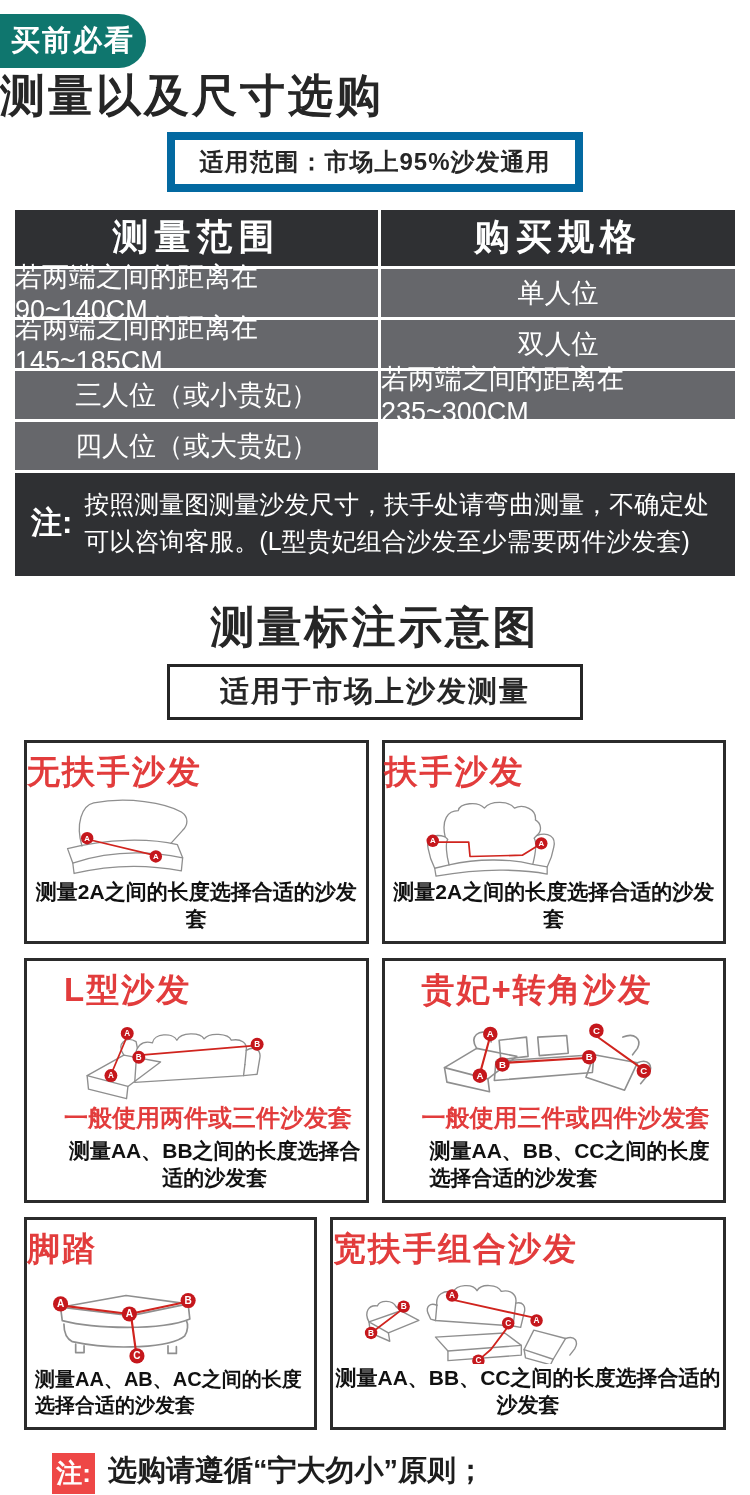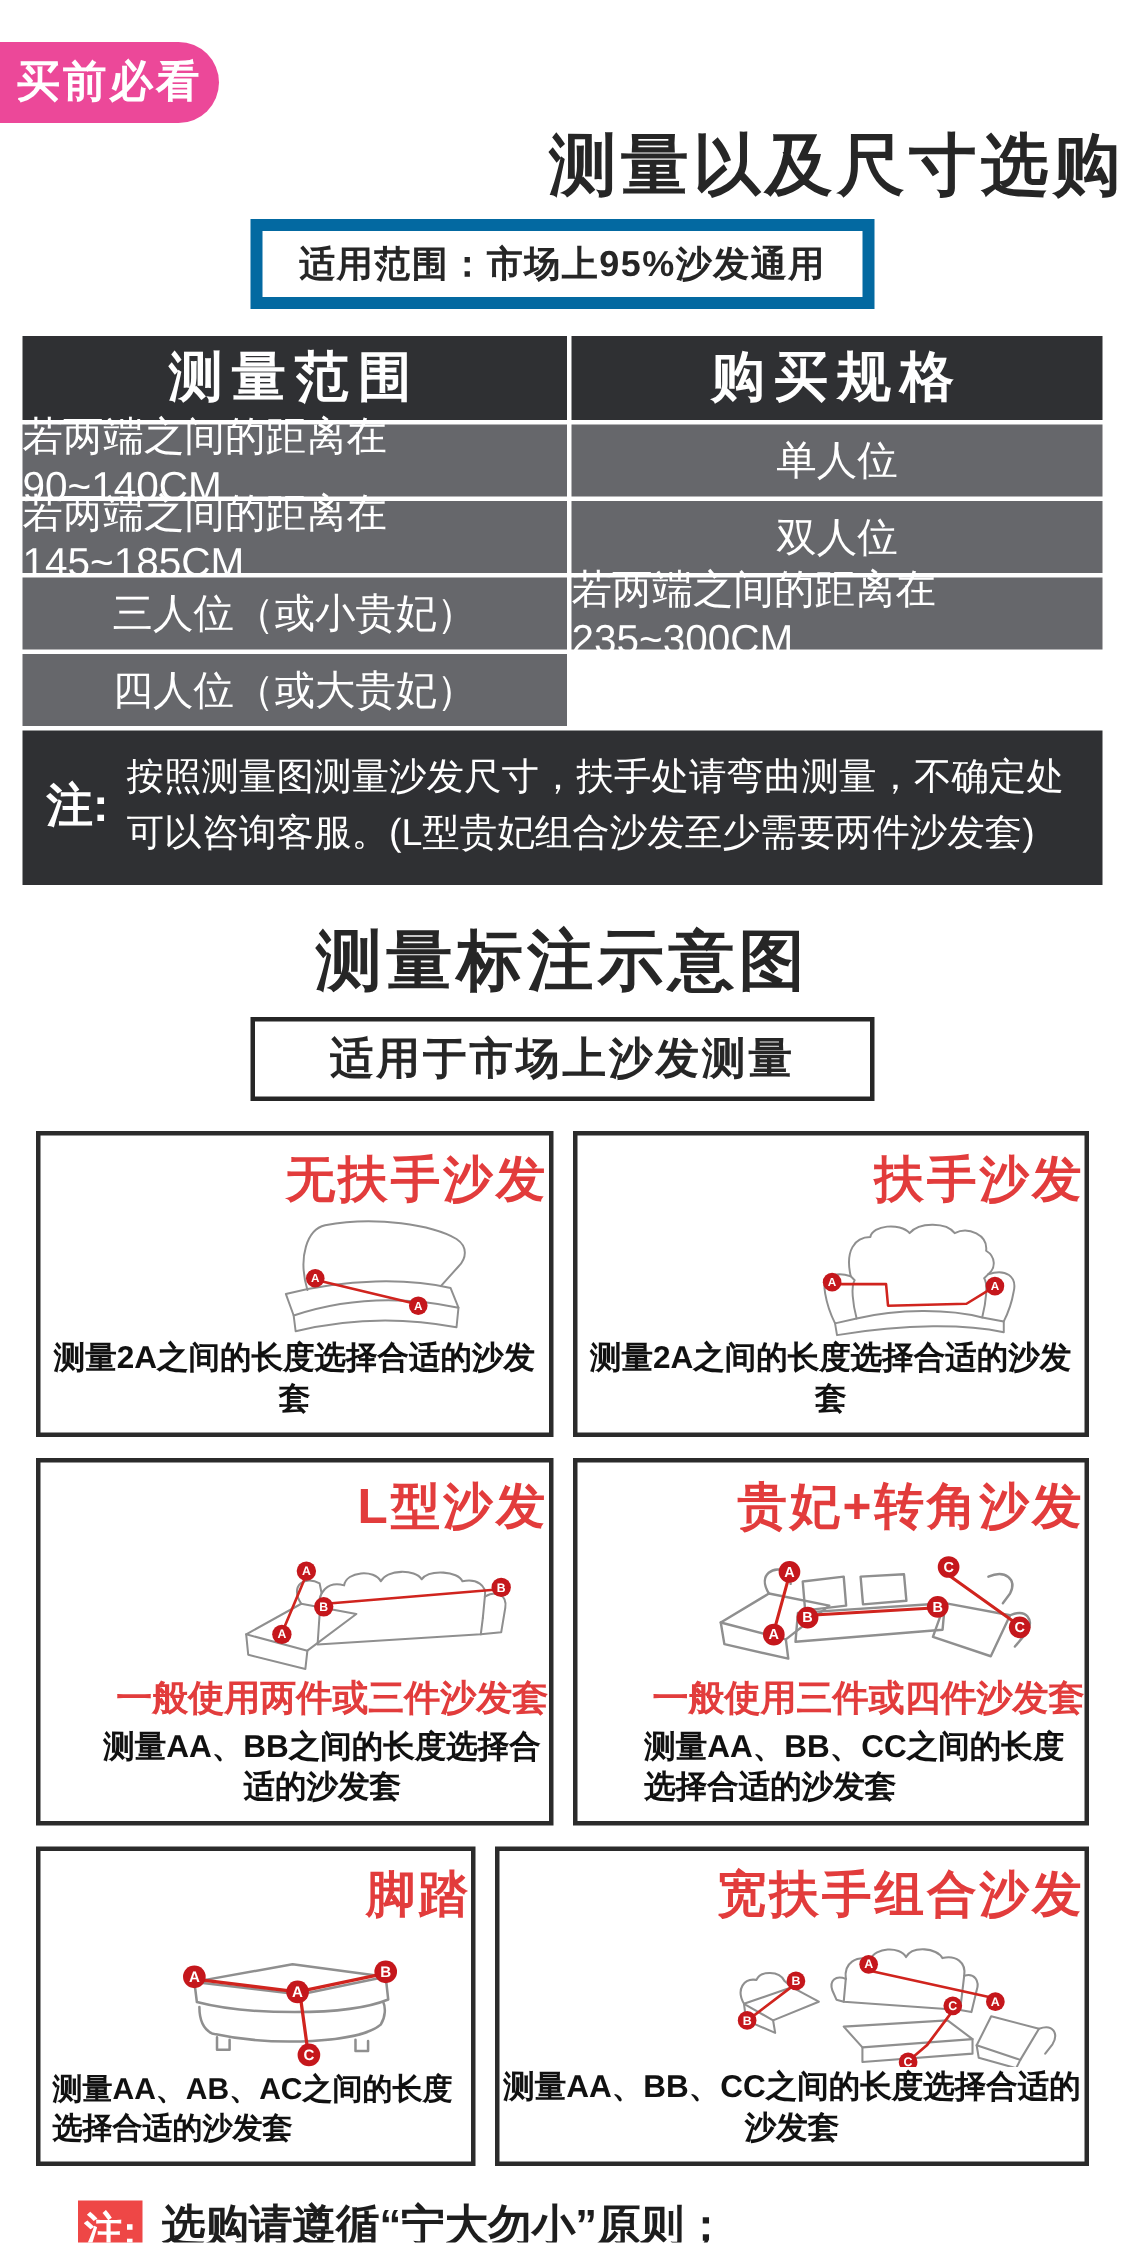--- a/index.html
+++ b/index.html
@@ -3,27 +3,27 @@
 <meta charset="utf-8">
 <style>
   html,body{margin:0;padding:0;}
   body{
     width:750px;height:1495px;overflow:hidden;background:#fff;
     font-family:"Liberation Sans","DejaVu Sans",sans-serif;
     color:#222;
   }
   
   .badge{
-    margin-top:28px;width:146px;height:54px;background:#ec4899;
+    margin-top:14px;width:146px;height:54px;background:#0f766e;
     border-radius:0 28px 28px 0;display:flex;align-items:center;justify-content:center;
     color:#fff;font-size:29px;font-weight:bold;letter-spacing:2px;
   }
   .h1{
-    margin-top:2px;text-align:right;font-size:45px;font-weight:900;color:#262626;
-    letter-spacing:3px;line-height:1.15;padding-left:44px;
+    margin-top:2px;text-align:left;font-size:45px;font-weight:900;color:#262626;
+    letter-spacing:3px;line-height:1.15;
   }
   .sub-box{
     margin:10px auto 0;width:fit-content;border:8px solid #0369a1;
     padding:6px 24px;font-size:24px;font-weight:bold;color:#262626;letter-spacing:1px;
   }
   
   .meas-table{
     margin:18px 15px 0;display:grid;grid-template-columns:363fr 354fr;gap:3px;background:#fff;
   }
   .meas-table .th{
@@ -47,21 +47,21 @@
   }
   .sub-box2{
     margin:12px auto 0;width:fit-content;border:3px solid #262626;
     padding:5px 50px;font-size:29px;font-weight:bold;color:#262626;letter-spacing:2px;
   }
   
   .cards{margin:20px 24px 0;display:flex;flex-direction:column;gap:14px;}
   .crow{display:flex;gap:13px;}
   .card{
     border:3px solid #2b2b2b;background:#fff;display:flex;flex-direction:column;
-    align-items:flex-end;box-sizing:border-box;
+    align-items:flex-start;box-sizing:border-box;
   }
   .crow1 .card{height:204px;flex:1;}
   .crow2 .card{height:245px;flex:1;padding-left:37px;}
   .crow3 .card-foot{height:213px;width:293px;flex:0 0 auto;}
   .crow3 .card-wide{height:213px;flex:1;}
   .card .ctitle{color:#e23c3c;font-size:33px;font-weight:bold;margin-top:7px;letter-spacing:2px;}
   .card svg{flex:1 1 auto;min-height:0;}
   .card .rednote{color:#e23c3c;font-size:24px;font-weight:bold;margin:0 0 3px;}
   .card .cap{font-size:21px;font-weight:bold;color:#111;margin:0 0 9px;text-align:center;line-height:1.3;}
   .card .cap.left{align-self:stretch;text-align:left;padding:0 8px;}

